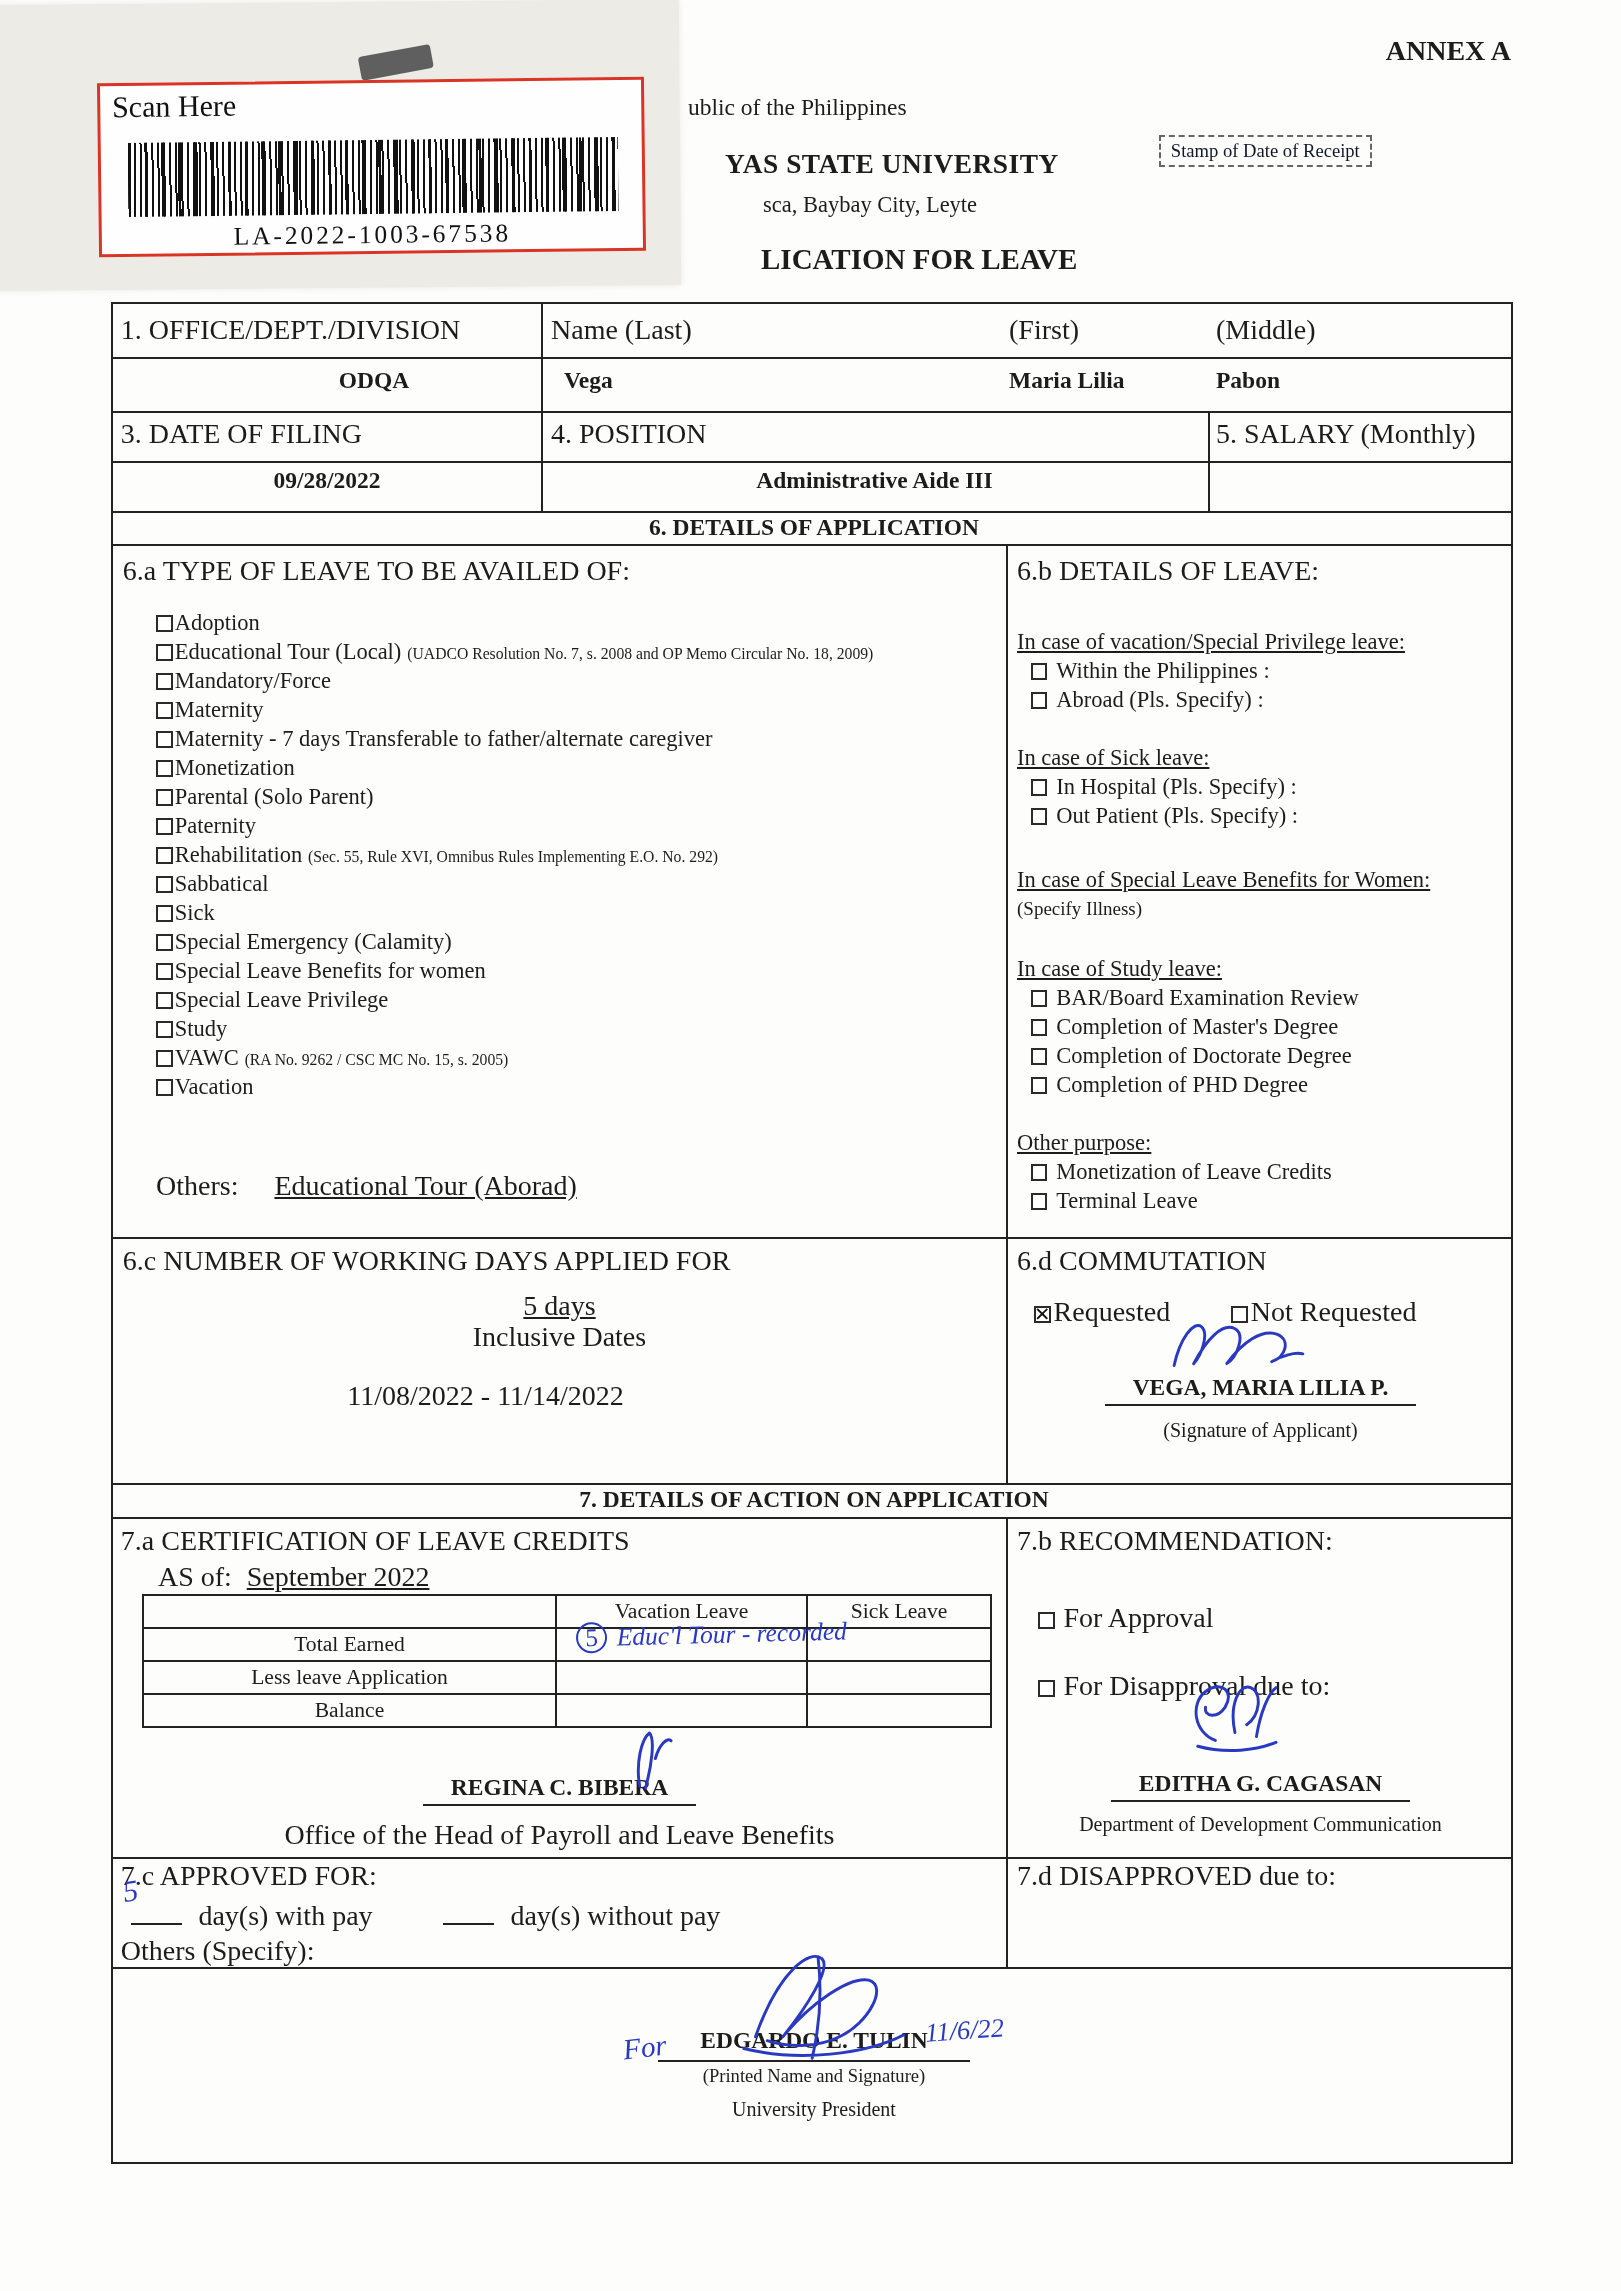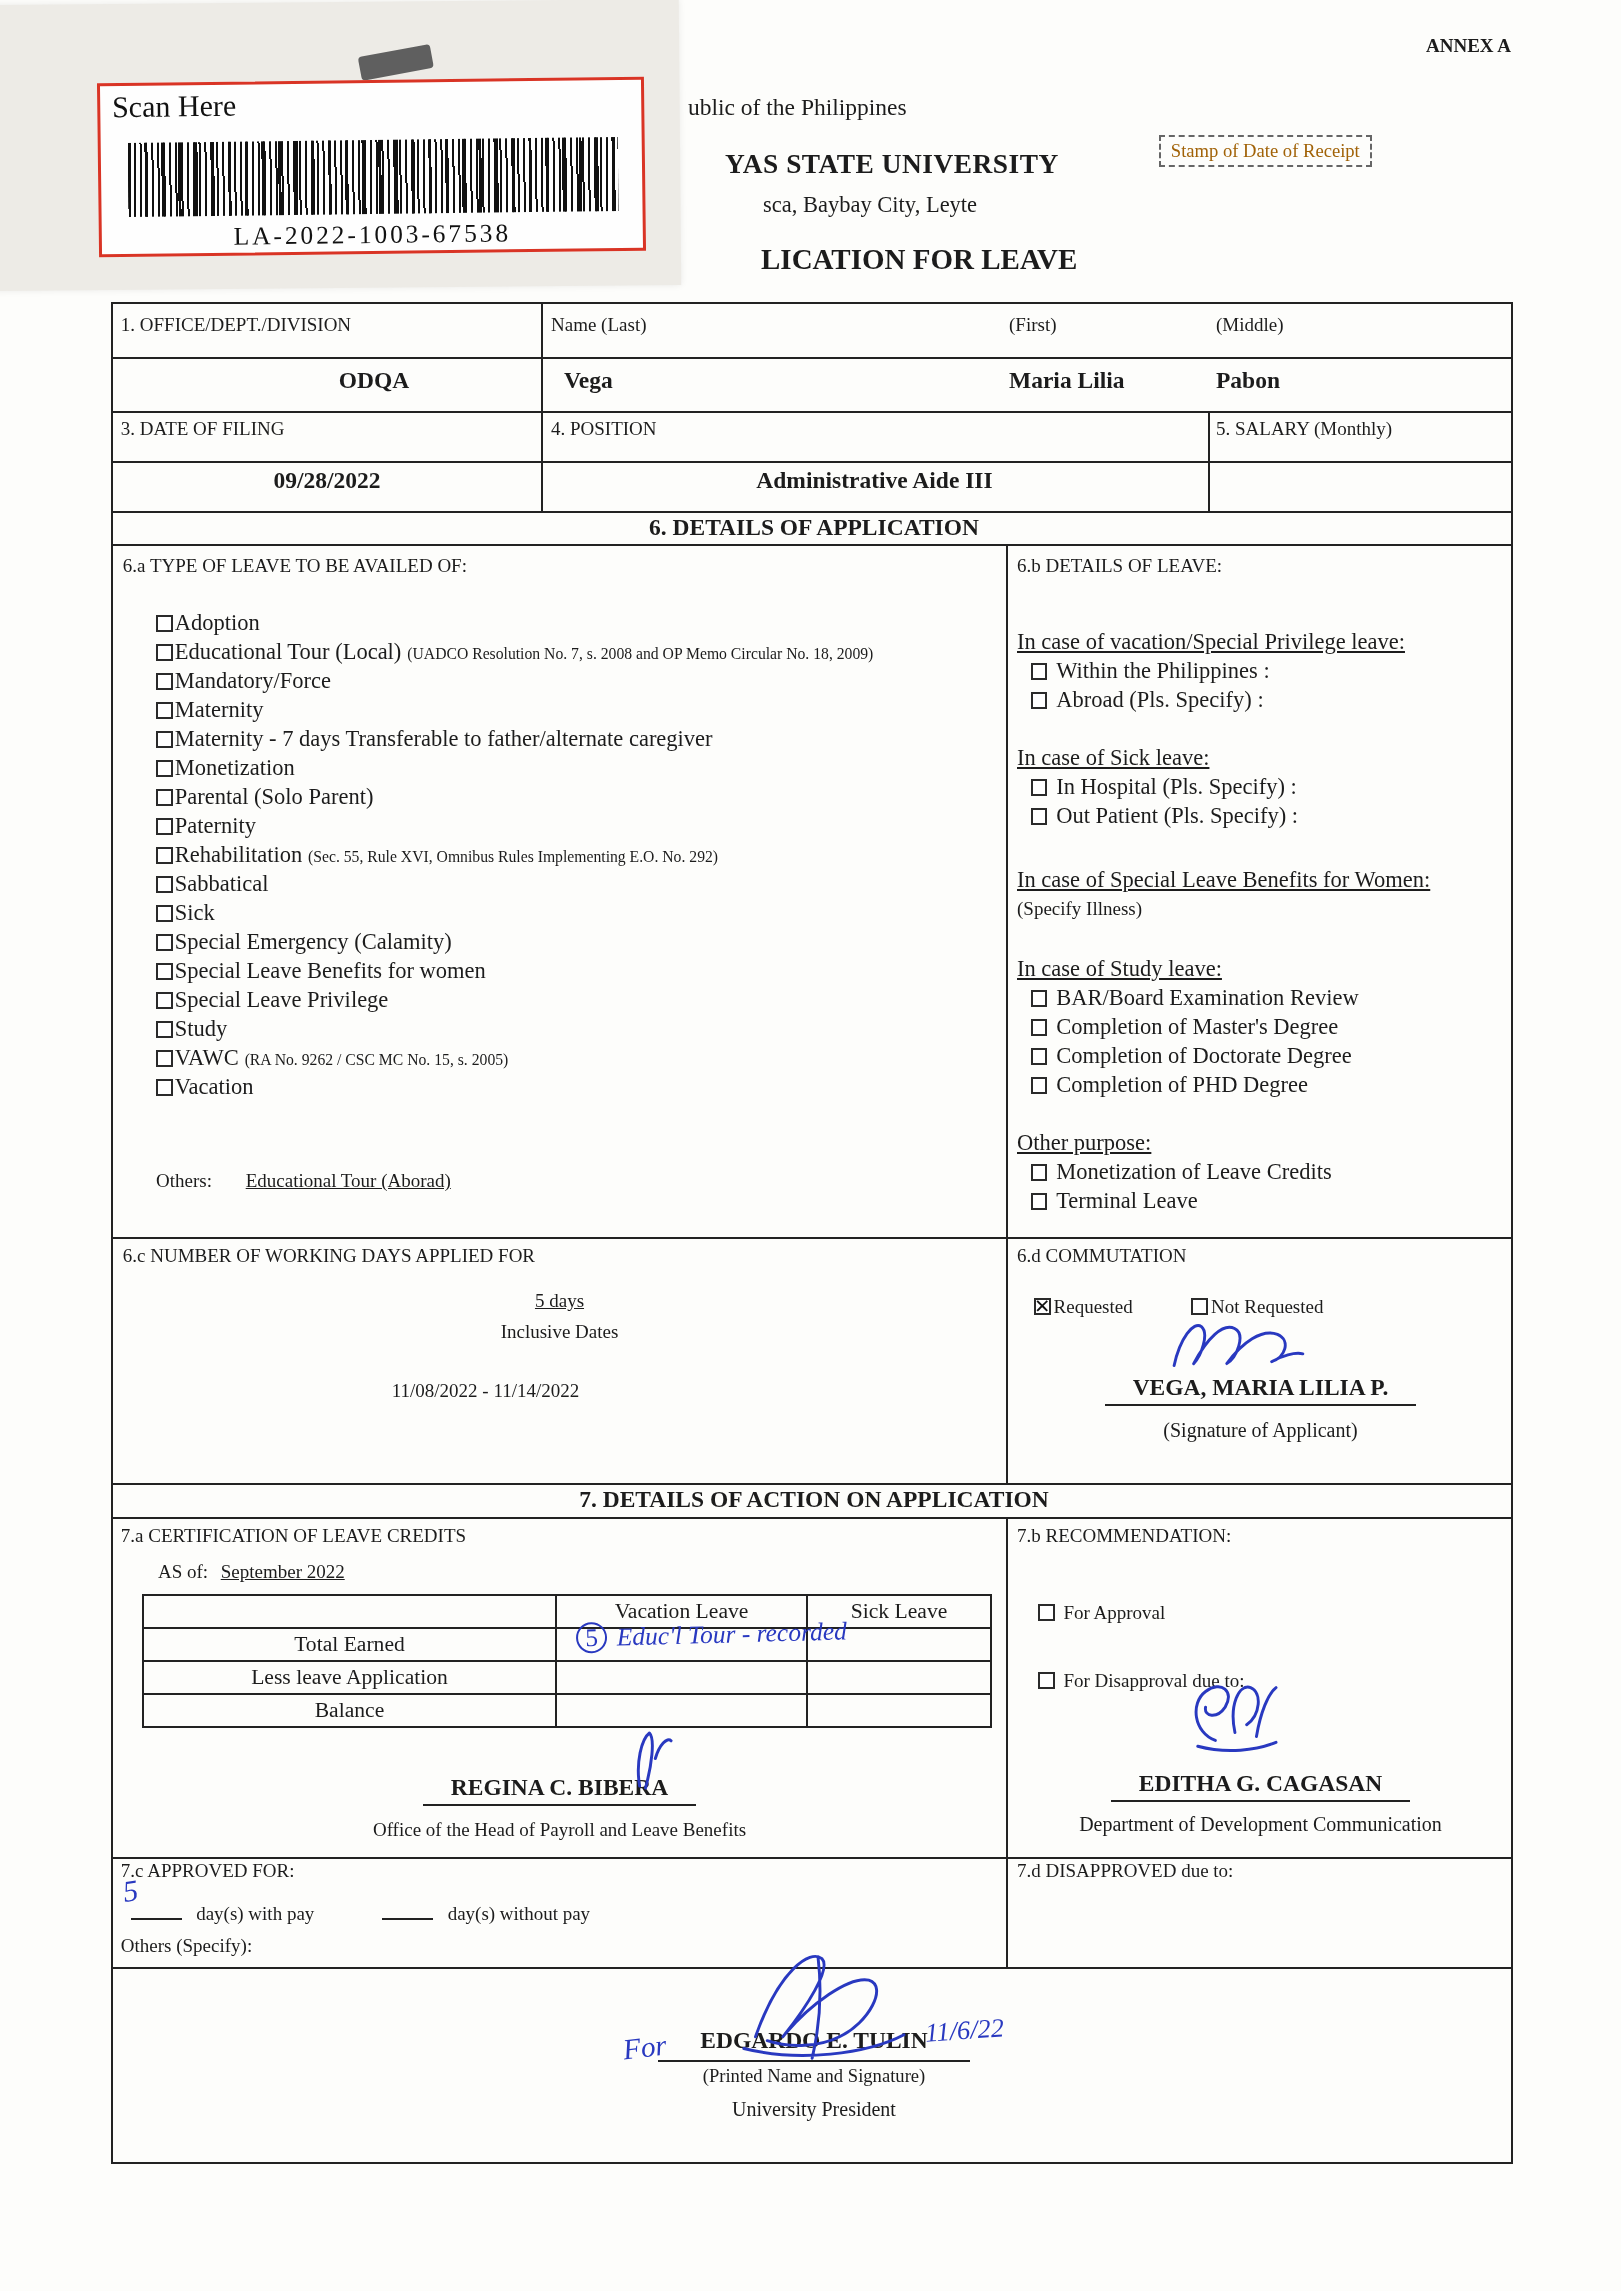--- a/index.html
+++ b/index.html
@@ -3,36 +3,36 @@
 <meta charset="utf-8">
 <style>
   * { margin:0; padding:0; box-sizing:border-box; }
   html,body { width:1621px; height:2292px; overflow:hidden; }
   body { font-family:"Liberation Serif","DejaVu Serif",serif; color:#1c1c1c; background:#ffffff; }
   #page { position:relative; width:1621px; height:2292px; background:#fdfdfb; overflow:hidden; }
   .abs { position:absolute; }
   .b { font-weight:bold; }
   .c { text-align:center; }
   .ul { text-decoration:underline; }
-  .fs19{font-size:18.6px;} .fs22{font-size:20px;} .fs23{font-size:19px;} .fs24{font-size:23.5px;}
+  .fs19{font-size:18.6px;} .fs22{font-size:20px;} .fs23{font-size:28px;} .fs24{font-size:23.5px;}
   .sans { font-family:"Liberation Sans","DejaVu Sans",sans-serif; }
 
   
   .photo { left:-11.8px; top:2px; width:692px; height:286px; background:#edebe6; transform:rotate(-0.5deg); box-shadow:0 0 7.8px rgba(0,0,0,0.08); }
   .smudge { left:372px; top:49px; width:73px; height:23.5px; background:#5f5f5f; transform:rotate(-10deg); border-radius:3.9px; }
   .sticker { left:98px; top:80px; width:547px; height:174px; background:#fefefe; border:3.9px solid #d93425; transform:rotate(-0.7deg); }
   .scanhere { left:11.8px; top:3.9px; font-size:30px; color:#111; }
   .barcode { left:27.4px; top:57px; width:490px; height:74px; background-color:#fff;
     background-image:
       repeating-linear-gradient(90deg,#111 0 2px,transparent 2px 5.9px),
       repeating-linear-gradient(90deg,#111 0 2.9px,transparent 2.9px 16.7px);
   }
   .code { left:0; top:137px; width:100%; text-align:center; font-size:25.5px; letter-spacing:2.9px; color:#111; }
 
-  .stampbox { left:1159px; top:135px; font-size:18.6px; border:2px dashed #666; padding:2.9px 9.8px; color:#a16207; }
+  .stampbox { left:1159px; top:135px; font-size:18.6px; border:2px dashed #666; padding:2.9px 9.8px; color:#0f172a; }
 
   
   #form { position:absolute; left:111px; top:302px; width:1402px; height:1862px; border:2.9px solid #222; }
   .hl { position:absolute; left:0; width:100%; height:2px; background:#222; }
   .vl { position:absolute; width:2px; background:#222; }
 
   
   .cb { display:inline-block; width:16.7px; height:16.7px; border:2px solid #2a2a2a; position:relative; vertical-align:-2px; margin-right:2.9px; background:#fff; }
   .cb.checked::after { content:"✕"; position:absolute; left:-2px; top:-4.9px; font-size:19.6px; color:#111; font-family:"DejaVu Sans",sans-serif; }
 

